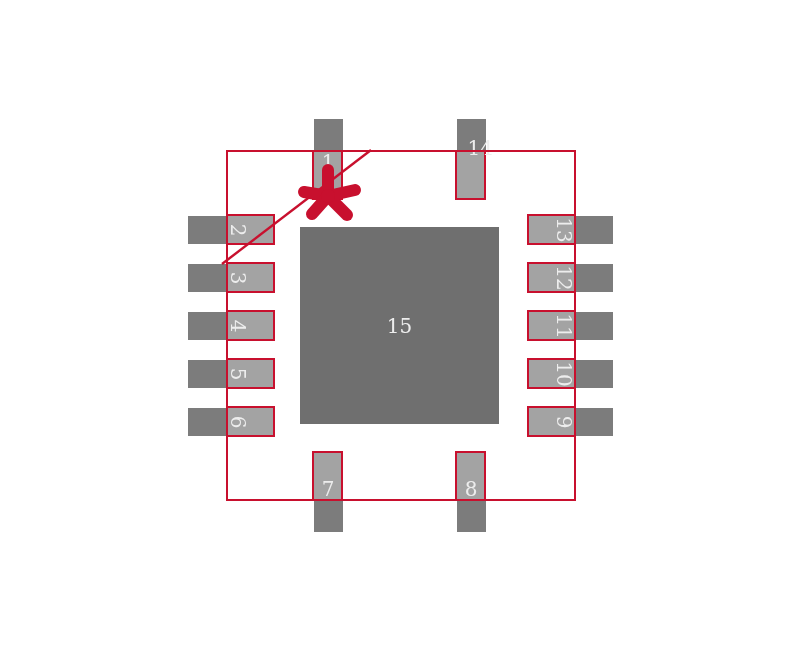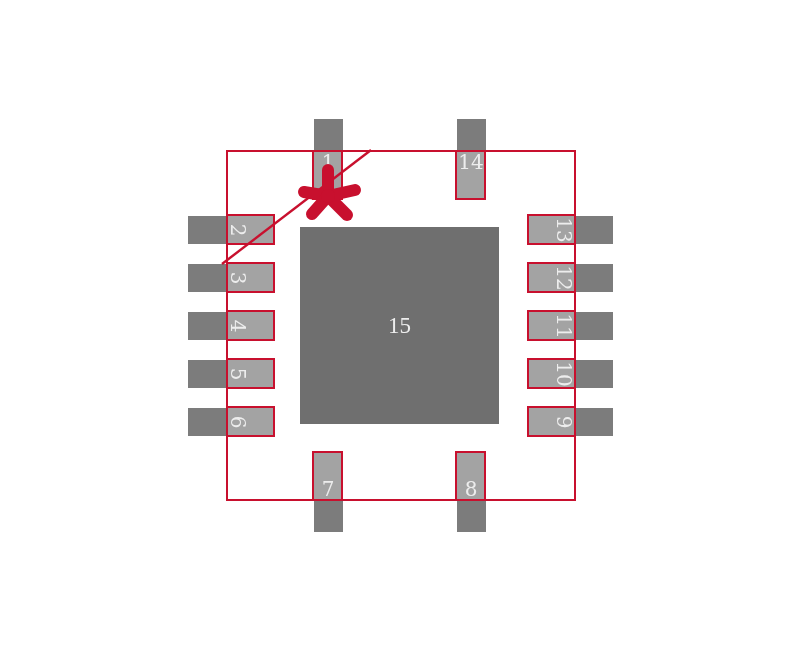--- a/index.html
+++ b/index.html
@@ -13,24 +13,23 @@
   }
   .thermal-pad {
     position: absolute;
     left: 300px; top: 227px;
     width: 199px; height: 197px;
     background: var(--thermal, #6f6f6f);
     display: flex; align-items: center; justify-content: center;
   }
   .thermal-label {
     color: var(--numtext, #ededed);
-    font-size: 23px;
+    font-size: 20px;
     line-height: 1;
     user-select: none;
-    font-family: Liberation Serif, serif;
   }
   .pin-stub {
     position: absolute;
     background: var(--copper, #7c7c7c);
   }
   .pin-paste {
     position: absolute;
     background: var(--paste, #a3a3a3);
     border: 2px solid var(--red, #c8102e);
     box-sizing: border-box;
@@ -97,21 +96,21 @@
       <div class="pin-paste" style="left: 527px; top: 310px; width: 49px; height: 31px;"></div>
       <span class="pin-label rot" style="left: 542px; top: 315px;">11</span>
       <div class="pin-stub" style="left: 576px; top: 264px; width: 37px; height: 28px;"></div>
       <div class="pin-paste" style="left: 527px; top: 262px; width: 49px; height: 31px;"></div>
       <span class="pin-label rot" style="left: 542px; top: 267px;">12</span>
       <div class="pin-stub" style="left: 576px; top: 216px; width: 37px; height: 28px;"></div>
       <div class="pin-paste" style="left: 527px; top: 214px; width: 49px; height: 31px;"></div>
       <span class="pin-label rot" style="left: 542px; top: 219px;">13</span>
       <div class="pin-stub" style="left: 457px; top: 119px; width: 29px; height: 31px;"></div>
       <div class="pin-paste" style="left: 455px; top: 150px; width: 31px; height: 50px;"></div>
-      <span class="pin-label" style="left: 449px; top: 151px;">14</span>
+      <span class="pin-label" style="left: 449px; top: 137px; text-align: right;">14</span>
     </div>
 
   <svg class="overlay" width="800" height="652" viewBox="0 0 800 652">
     <rect x="227" y="151" width="348" height="349" fill="none" class="red-stroke" stroke-width="2"></rect>
     <line x1="222" y1="264" x2="371" y2="150" class="red-stroke" stroke-width="2.4"></line>
     <g stroke-linecap="round" stroke-width="12" class="red-stroke">
       <line x1="328" y1="196" x2="328" y2="170"></line>
       <line x1="328" y1="196" x2="304" y2="192"></line>
       <line x1="328" y1="196" x2="355" y2="190"></line>
       <line x1="328" y1="196" x2="312" y2="214"></line>

